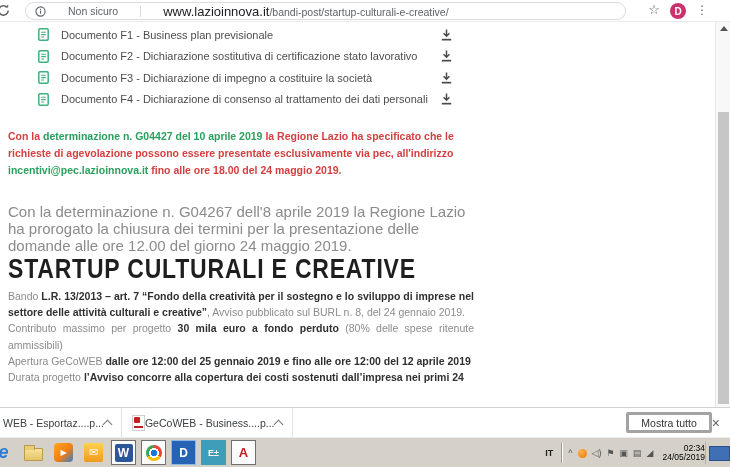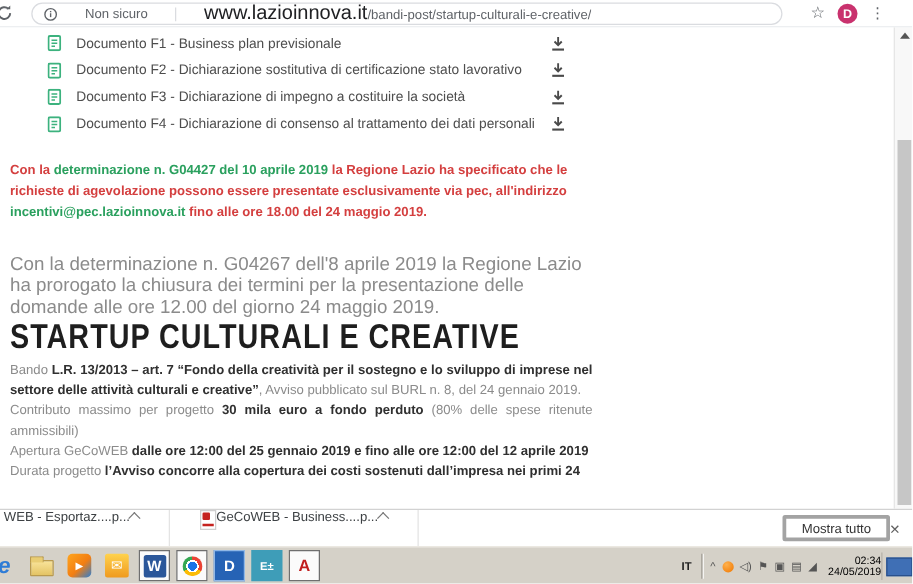--- a/index.html
+++ b/index.html
@@ -8,21 +8,21 @@
           font-family:"Liberation Sans",sans-serif;}
 
   
   .toolbar{position:absolute;top:0;left:0;width:730px;height:22px;background:#fff;
            border-bottom:1px solid #e8eaed;}
   .reload{position:absolute;left:-4px;top:3px;width:16px;height:16px;color:#5f6368}
   .omnibox{position:absolute;left:25px;top:2px;width:601px;height:18px;border:1px solid #dadce0;
            border-radius:9px;background:#fff;display:flex;align-items:center;padding:0 9px;gap:22px;}
   .omni-sep{width:1px;height:11px;background:#dadce0;flex:none}
   .sec-label{color:#5f6368;font-size:10.5px;white-space:nowrap}
-  .host{color:#202124;font-size:16px;white-space:nowrap}
+  .host{color:#202124;font-size:13px;white-space:nowrap}
   .path{color:#5f6368;font-size:10.5px;white-space:nowrap}
   .star{position:absolute;right:70px;top:2px;color:#5f6368;font-size:13px;line-height:16px}
   .avatar{position:absolute;right:44px;top:3px;width:16px;height:16px;border-radius:50%;
           background:var(--avatar,#c9326e);color:#fff;font-size:10px;font-weight:bold;
           display:flex;align-items:center;justify-content:center}
   .kebab{position:absolute;right:22px;top:2px;color:#5f6368;font-size:12px;line-height:17px;letter-spacing:0}
 
   
   .content{position:absolute;top:22px;left:0;width:715px;height:385px;background:#fff;overflow:hidden}
 
@@ -49,21 +49,21 @@
   
   .scrollbar{position:absolute;top:22px;right:0;width:15px;height:385px;background:#f8f8f8;
              border-left:1px solid #e6e6e6}
   .sb-up{position:absolute;top:4px;left:4px;width:0;height:0;border-left:4px solid transparent;
          border-right:4px solid transparent;border-bottom:5px solid #555}
   .sb-thumb{position:absolute;left:2px;top:90px;width:11px;height:292px;background:#c6c6c6}
 
   
   .dlbar{position:absolute;left:0;top:407px;width:730px;height:30px;background:#fff;
          border-top:1px solid #d2d2d2;display:flex;align-items:center;font-size:10.5px;color:#3c4043}
-  .dl-item{display:flex;align-items:flex-start;gap:0;height:30px;padding:0 24px;cursor:pointer}
+  .dl-item{display:flex;align-items:center;gap:0;height:30px;padding:0 10px;cursor:pointer}
   .dl-item.first{padding-left:3px}
   .dl-label{white-space:nowrap}
   .chev{width:7px;height:7px;border-top:1.6px solid #757575;border-right:1.6px solid #757575;
         transform:rotate(-45deg);margin-top:3px;flex:none}
   .vsep{width:1px;height:29px;background:#e4e4e4;flex:none}
   .pdf-ic{position:relative;width:13px;height:16px;background:#fff;border:1px solid #cfcfcf;flex:none}
   .pdf-ic i{position:absolute;left:1px;top:1px;width:6px;height:6px;background:#c5221f;border-radius:1px}
   .pdf-ic::after{content:"";position:absolute;left:1px;bottom:2px;width:9px;height:2px;background:#c5221f}
   .dl-spacer{flex:1}
   .show-all{height:21px;padding:0 12px;border:3px solid #a3a3a3;border-radius:2px;background:#fff;

